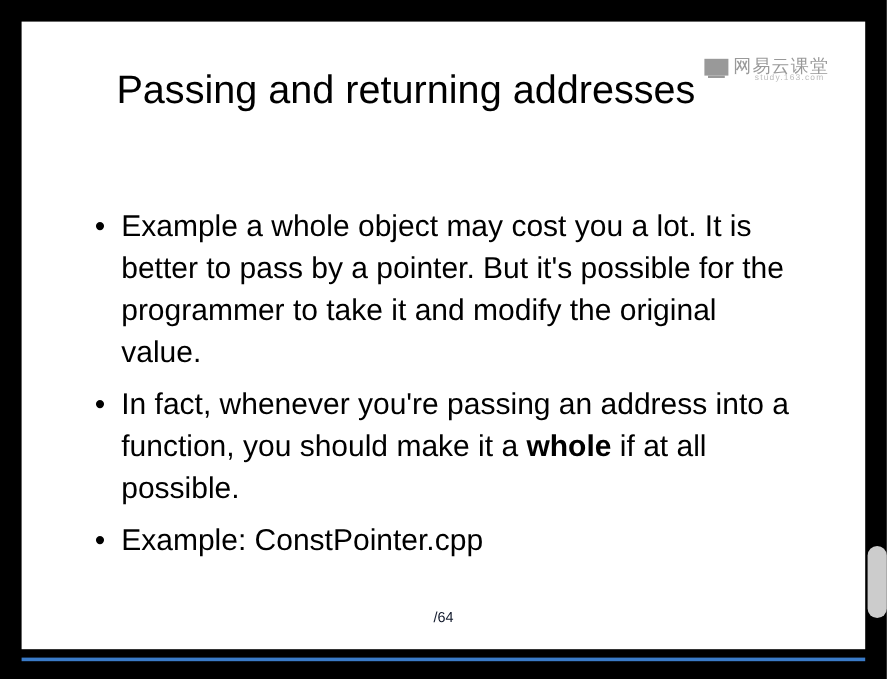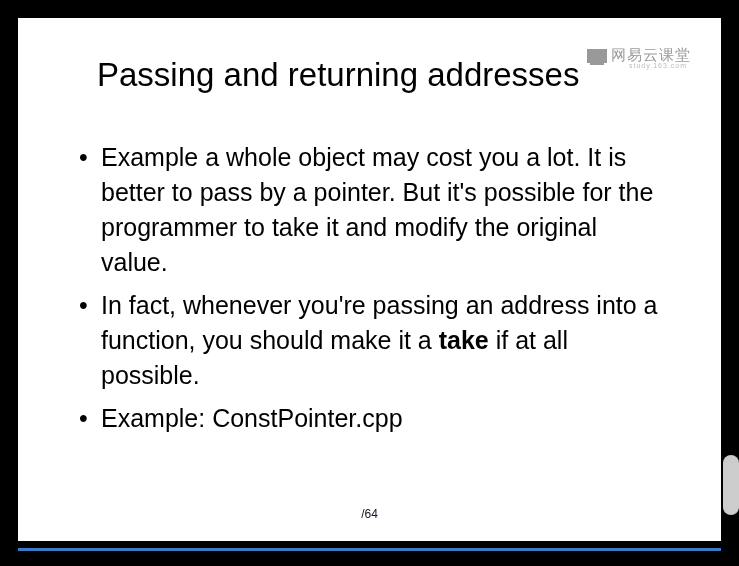--- a/index.html
+++ b/index.html
@@ -58,21 +58,21 @@
       top: 44px;
       right: 34px;
       font-size: 7px;
       color: #bbb;
       letter-spacing: 1px;
     }
     .slide-title {
       font-size: 33px;
       font-weight: normal;
       color: #000;
-      margin-bottom: 46px;
+      margin-bottom: 78px;
       margin-left: 24px;
     }
     .bullet-list {
       list-style: none;
     }
     .bullet-item {
       position: relative;
       padding-left: 28px;
       font-size: 25px;
       line-height: 1.4;
@@ -122,21 +122,21 @@
   <div class="watermark">
     <div class="watermark-icon"></div>
     <span class="watermark-text">网易云课堂</span>
   </div>
   <div class="watermark-sub">study.163.com</div>
 
   <h1 class="slide-title">Passing and returning addresses</h1>
 
   <ul class="bullet-list">
     <li class="bullet-item"><span>Example a whole object may cost you a lot. It is better to pass by a pointer.  But it's possible for the programmer to take it and modify the original value.</span></li>
-    <li class="bullet-item"><span>In fact, whenever you're passing an address into a function, you should make it a </span><span class="bold">take</span><span> if at all possible.</span></li>
+    <li class="bullet-item"><span>In fact, whenever you're passing an address into a function, you should make it a </span><span class="bold">whole</span><span> if at all possible.</span></li>
     <li class="bullet-item"><span>Example: ConstPointer.cpp</span></li>
   </ul>
 
   <div class="page-number">/64</div>
 </div>
 
 <div class="scrollbar-thumb"></div>
 <div class="bottom-bar"></div>
 
 </body></html>

